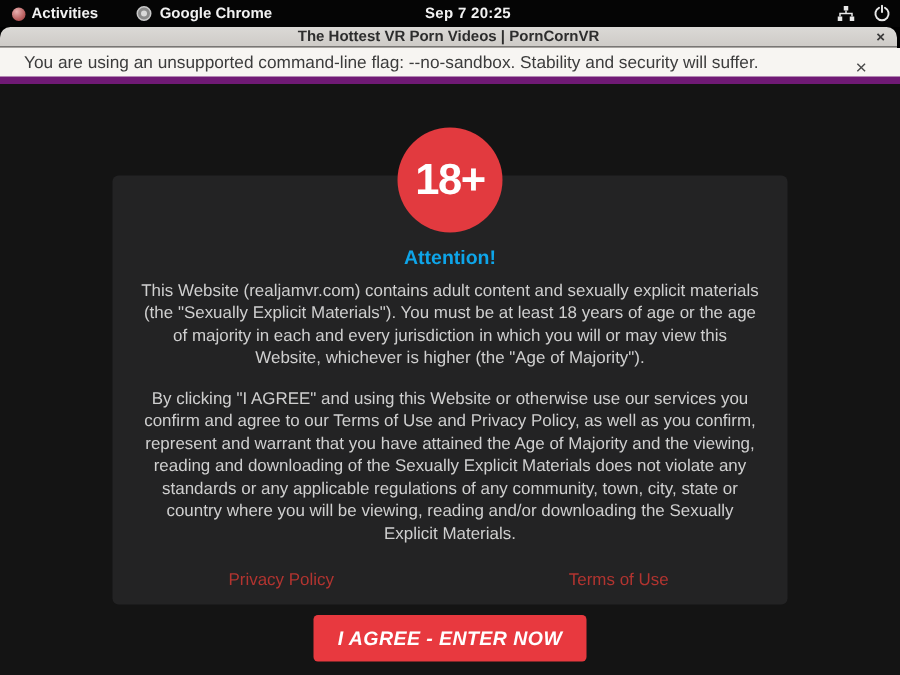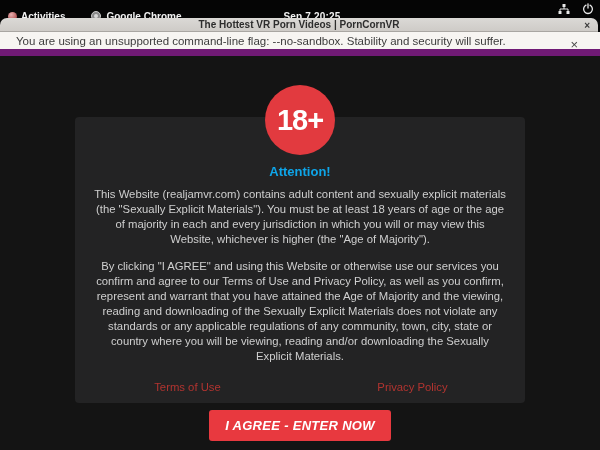--- a/index.html
+++ b/index.html
@@ -5,21 +5,21 @@
   * { margin: 0; padding: 0; box-sizing: border-box; }
   html, body { width: 600px; height: 450px; overflow: hidden; }
   body {
     font-family: "Liberation Sans", "DejaVu Sans", sans-serif;
     background: #000;
     position: relative;
   }
 
   
   .topbar {
-    position: absolute; top: 0; left: 0; width: 600px; height: 32px;
+    position: absolute; top: 0; left: 0; width: 600px; height: 18px;
     background: #050505;
     display: flex; align-items: center;
     color: #f2f2f2; font-size: 10px; font-weight: bold;
   }
   .topbar-left { display: flex; align-items: center; gap: 4px; padding-left: 8px; }
   .activities-dot {
     width: 9px; height: 9px; border-radius: 50%;
     background: radial-gradient(circle at 35% 30%, #e8b0b0, #b25555 70%);
     display: inline-block;
   }
@@ -59,21 +59,21 @@
   .titlebar-close {
     position: absolute; right: 8px; top: 0; height: 14px;
     display: flex; align-items: center;
     color: #3a3a3a; font-size: 10px; font-weight: bold; cursor: default;
   }
 
   
   .infobar {
     position: absolute; top: 32px; left: 0; width: 600px; height: 24px;
     background: #f7f5f2;
-    border-bottom: 7px solid #701a75;
+    border-bottom: 5px solid #701a75;
     display: flex; align-items: center;
   }
   .infobar-text {
     padding-left: 16px; color: #3c3c3c; font-size: 11.5px;
   }
   .infobar-close {
     position: absolute; right: 22px; top: 0; height: 24px;
     display: flex; align-items: center;
     color: #4a4a4a; font-size: 13px;
   }
@@ -169,21 +169,21 @@
 </div>
 
 <div class="page">
   <div class="modal">
     <div class="age-badge">18+</div>
     <div class="modal-heading">Attention!</div>
     <p>This Website (realjamvr.com) contains adult content and sexually explicit materials (the "Sexually Explicit Materials"). You must be at least 18 years of age or the age of majority in each and every jurisdiction in which you will or may view this Website, whichever is higher (the "Age of Majority").</p>
     <p class="second">By clicking "I AGREE" and using this Website or otherwise use our services you confirm and agree to our Terms of Use and Privacy Policy, as well as you confirm, represent and warrant that you have attained the Age of Majority and the viewing, reading and downloading of the Sexually Explicit Materials does not violate any standards or any applicable regulations of any community, town, city, state or country where you will be viewing, reading and/or downloading the Sexually Explicit Materials.</p>
     <div class="links-row">
       <div class="col">
-        <a class="gate-link">Terms of Use</a>
+        <a class="gate-link">Privacy Policy</a>
       </div>
       <div class="col">
-        <a class="gate-link">Privacy Policy</a>
+        <a class="gate-link">Terms of Use</a>
       </div>
     </div>
     <button class="agree-btn">I AGREE - ENTER NOW</button>
   </div>
 </div>
 
 </body></html>

